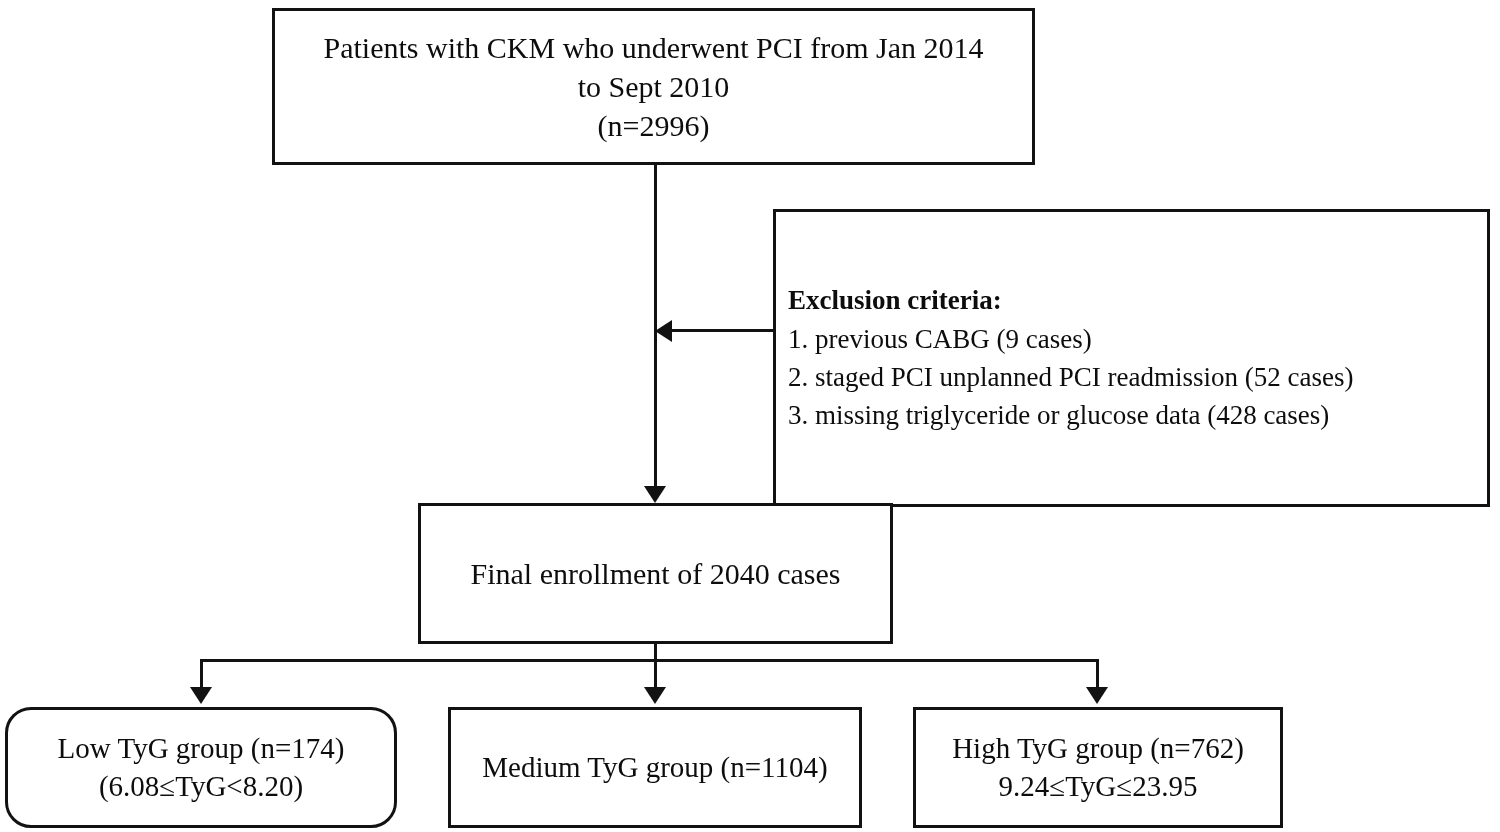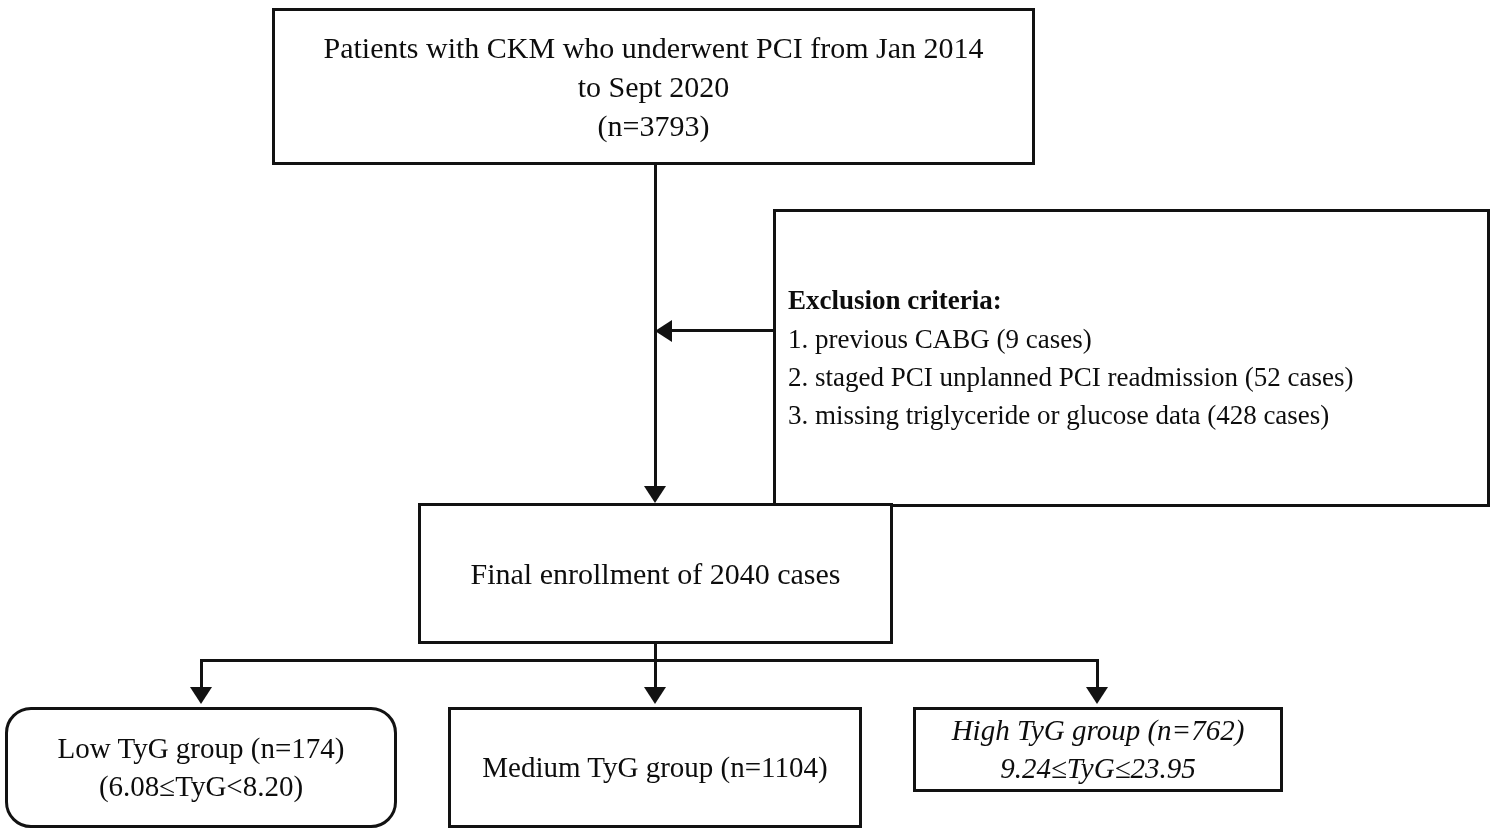--- a/index.html
+++ b/index.html
@@ -35,21 +35,21 @@
 
   #node-source       { left: 272px; top: 8px;   width: 763px; height: 157px; font-size: 30px; }
   #node-exclusion    { left: 773px; top: 209px; width: 717px; height: 298px;
                        align-items: flex-start; justify-content: center;
                        text-align: left; padding-left: 12px; font-size: 27px; }
   #node-exclusion .line { line-height: 1.42; }
   #node-exclusion .heading { font-weight: bold; }
   #node-enrollment   { left: 418px; top: 503px; width: 475px; height: 141px; font-size: 30px; }
   #node-low          { left: 5px;   top: 707px; width: 392px; height: 121px; font-size: 29px; border-radius: 26px; }
   #node-medium       { left: 448px; top: 707px; width: 414px; height: 121px; font-size: 29px; }
-  #node-high         { left: 913px; top: 707px; width: 370px; height: 85px; font-size: 29px; font-style: italic; }
+  #node-high         { left: 913px; top: 707px; width: 370px; height: 121px; font-size: 29px; }
 
   
   .vline {
     position: absolute;
     width: 3px;
     background: #121212;
     z-index: 1;
   }
   .hline {
     position: absolute;
@@ -110,22 +110,22 @@
   <div class="arrow-down" id="drop-left-head"></div>
 
   <div class="vline" id="drop-mid"></div>
   <div class="arrow-down" id="drop-mid-head"></div>
 
   <div class="vline" id="drop-right"></div>
   <div class="arrow-down" id="drop-right-head"></div>
 
   <div class="node" id="node-source">
     <span class="line">Patients with CKM who underwent PCI from Jan 2014</span>
-    <span class="line">to Sept 2020</span>
-    <span class="line">(n=3793)</span>
+    <span class="line">to Sept 2010</span>
+    <span class="line">(n=2996)</span>
   </div>
 
   <div class="node" id="node-exclusion">
     <span class="line heading">Exclusion criteria:</span>
     <span class="line">1. previous CABG (9 cases)</span>
     <span class="line">2. staged PCI unplanned PCI readmission (52 cases)</span>
     <span class="line">3. missing triglyceride or glucose data (428 cases)</span>
   </div>
 
   <div class="node" id="node-enrollment">

